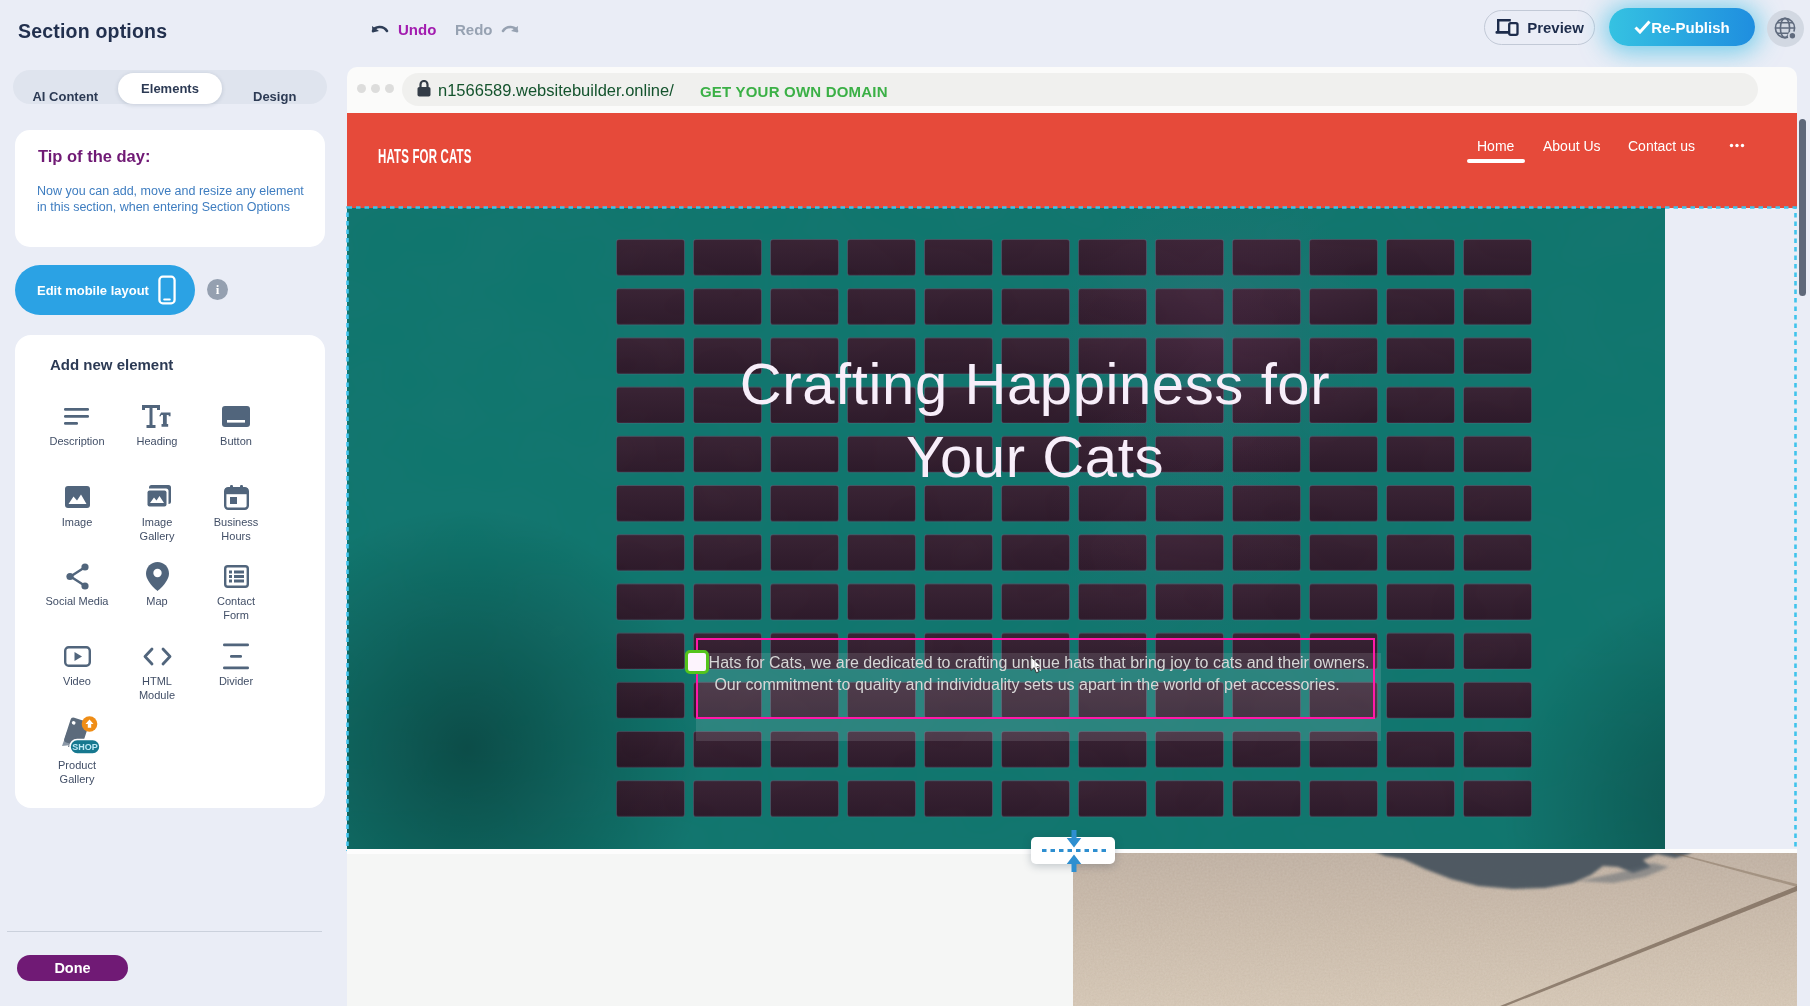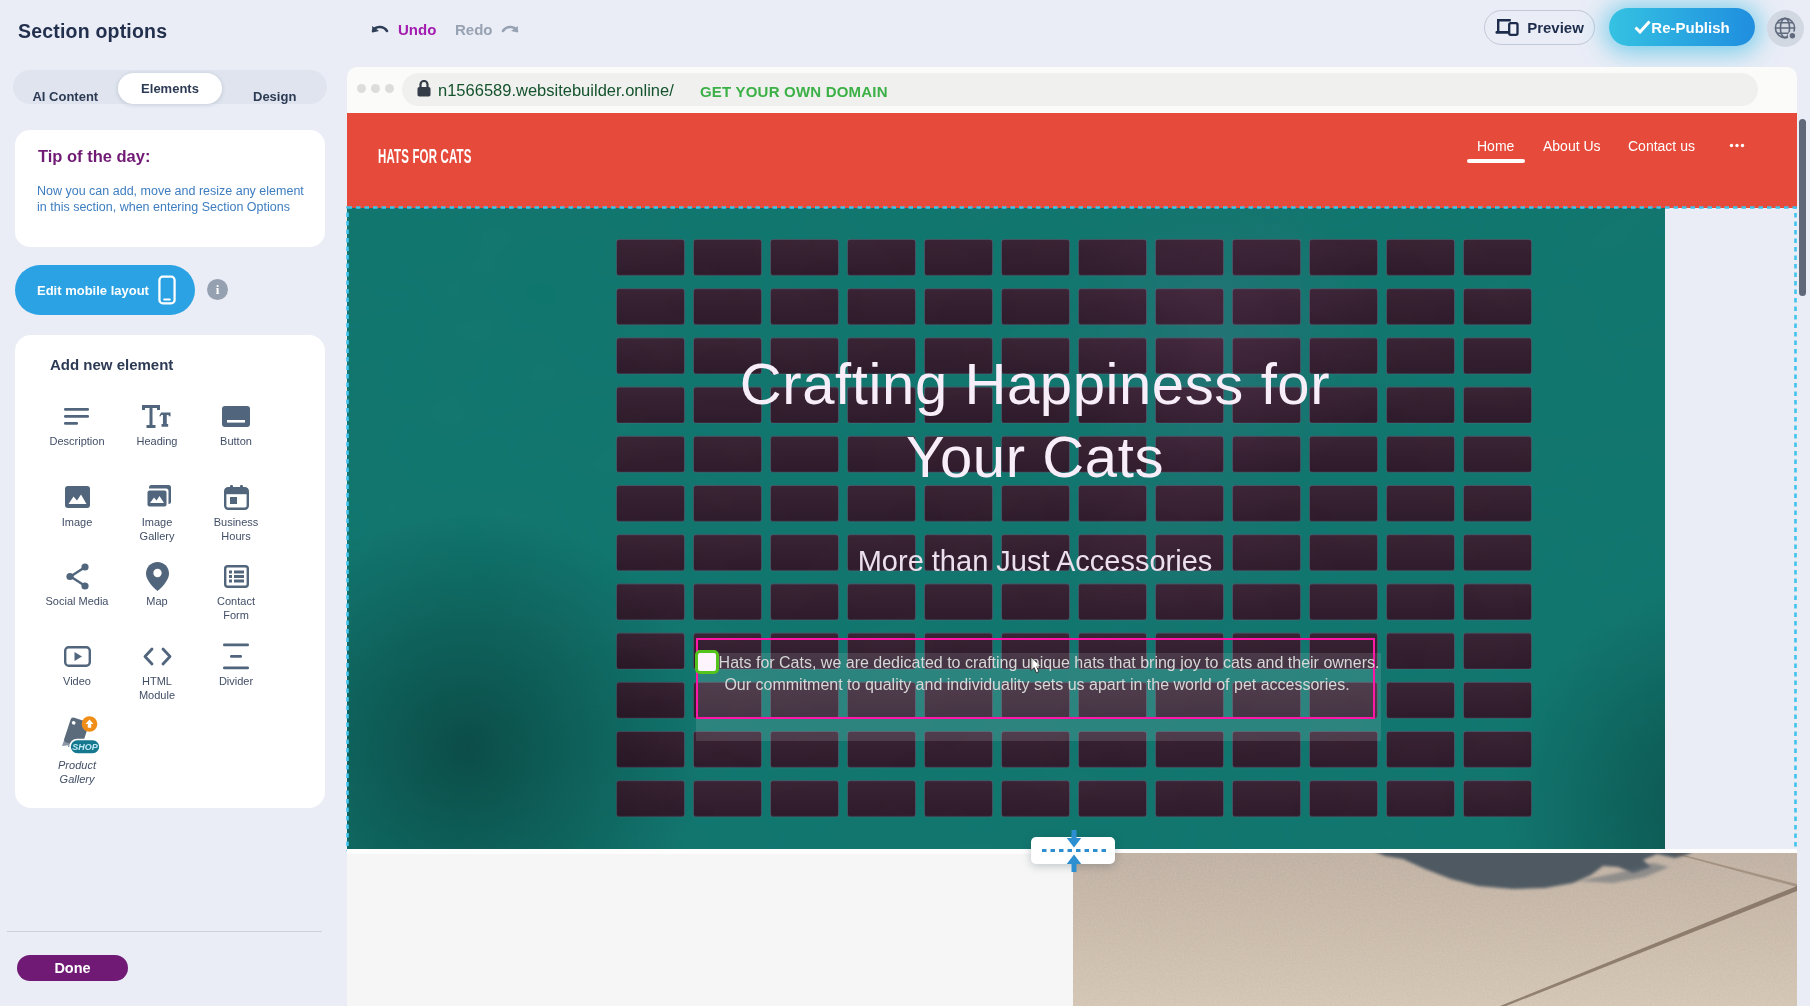--- a/index.html
+++ b/index.html
@@ -50,21 +50,21 @@
     transform:scaleX(0.56); transform-origin:left center; }
   .nav { position:absolute; top:138px; font-size:14px; color:#fff; }
   .navline { left:1467px; top:159px; width:58px; height:3.5px; background:#fff; border-radius:2px; }
 
   .hero { left:347px; top:208px; width:1318px; height:641px; background:#0f766e; overflow:hidden;padding-left:48px; }
   .h1 { position:absolute; left:288px; top:139px; width:800px; text-align:center; color:#f8eefa;
     font-size:58px; line-height:73px; letter-spacing:0.6px; }
   .h2 { position:absolute; left:438px; top:337px; width:500px; text-align:center; color:#ece0ee; font-size:29px; }
   .overlaybox { position:absolute; left:349px; top:445px; width:685px; height:88px; background:rgba(235,235,242,0.13); }
   .pinkbox { position:absolute; left:349px; top:430px; width:679px; height:81px; border:2px solid #ff18a8; }
-  .ptext { position:absolute; left:310px; top:442px; width:760px; text-align:center; font-size:16px;
+  .ptext { position:absolute; left:300px; top:442px; width:760px; text-align:center; font-size:16px;
     line-height:21px; color:#d7d7d7; }
   .chk { display:inline-block; width:24px; height:24px; border:3px solid #54c41c; background:#fdf4fd;
     border-radius:5px; vertical-align:-6px; }
 
   .bottomsec { left:347px; top:849px; width:1450px; height:157px; background:#f5f6f5; }
   .whitestrip { left:347px; top:849px; width:1450px; height:5px; background:#fdfdfd; }
 
   .handle { left:1031px; top:837px; width:84px; height:27px; background:#fff; border-radius:5px;
     box-shadow:0 2px 8px rgba(30,50,70,.25); }
   .scrollthumb { left:1799px; top:119px; width:7px; height:177px; border-radius:3.5px; background:#5e6879; }
@@ -275,21 +275,21 @@
         <g fill="#51657c">
           <rect x="0" y="0.5" width="26" height="2.8" rx="1.2"></rect>
           <rect x="7" y="12" width="12" height="2.8" rx="1.2"></rect>
           <rect x="0" y="23.5" width="26" height="2.8" rx="1.2"></rect>
         </g>
       </svg>
 </div>
     <div class="lb">Divider</div>
   </div>
 
-<div class="el" style="left:35px; top:719px;font-style:italic;">
+<div class="el" style="left:35px; top:719px;">
     <div class="ic" style="height:36px;">
   <svg width="46" height="42" viewBox="0 0 46 42">
         <path d="M8 30 L13 16 L17 29 Z" fill="#8a97a6"></path>
         <path d="M14 31 L20 14 L25 30 Z" fill="#5c6b7c"></path>
         <g transform="rotate(18 22 16)">
           <rect x="13" y="3" width="19" height="26" rx="3" fill="#5c6b7c"></rect>
           <circle cx="17" cy="8" r="1.8" fill="#fff"></circle>
         </g>
         <circle cx="35.5" cy="8" r="7.8" fill="#ef8d16"></circle>
         <path d="M35.5 3.5 L39.5 8 h-2.3 v3.8 h-3.4 V8 h-2.3 Z" fill="#fff"></path>
@@ -346,21 +346,20 @@
       </filter>
     <rect width="1450" height="641" filter="url(#hn)"></rect>
   </svg>
   <div style="position:absolute; left:0; top:0; width:1450px; height:641px;
     background:
       radial-gradient(circle 230px at 870px 130px, rgba(175,95,160,0.11), rgba(175,95,160,0) 70%),
       radial-gradient(circle 190px at 830px 320px, rgba(160,85,140,0.06), rgba(160,85,140,0) 70%),
       radial-gradient(circle 320px at 120px 540px, rgba(0,0,0,0.35), rgba(0,0,0,0) 75%),
       radial-gradient(circle 300px at 1380px 600px, rgba(0,0,0,0.3), rgba(0,0,0,0) 75%);"></div>
   <div class="h1">Crafting Happiness for<br>Your Cats</div>
-  <div class="h2">More than Just Accessories</div>
   <div class="overlaybox"></div>
   <div class="pinkbox"></div>
 
   <svg style="position:absolute; left:683px; top:448px;" width="13" height="19" viewBox="0 0 13 19">
       <path d="M1 1 L1 14.5 L4.2 11.6 L6.3 16.8 L8.9 15.7 L6.8 10.7 L11 10.3 Z" fill="#fff" stroke="#333" stroke-width="1"></path>
     </svg>
   <div class="ptext"><span class="chk"></span>Hats for Cats, we are dedicated to crafting unique hats that bring joy to cats and their owners.<br>Our commitment to quality and individuality sets us apart in the world of pet accessories.</div>
 </div>
 
 <svg class="abs" style="left:346px; top:206px;" width="1451" height="645">

